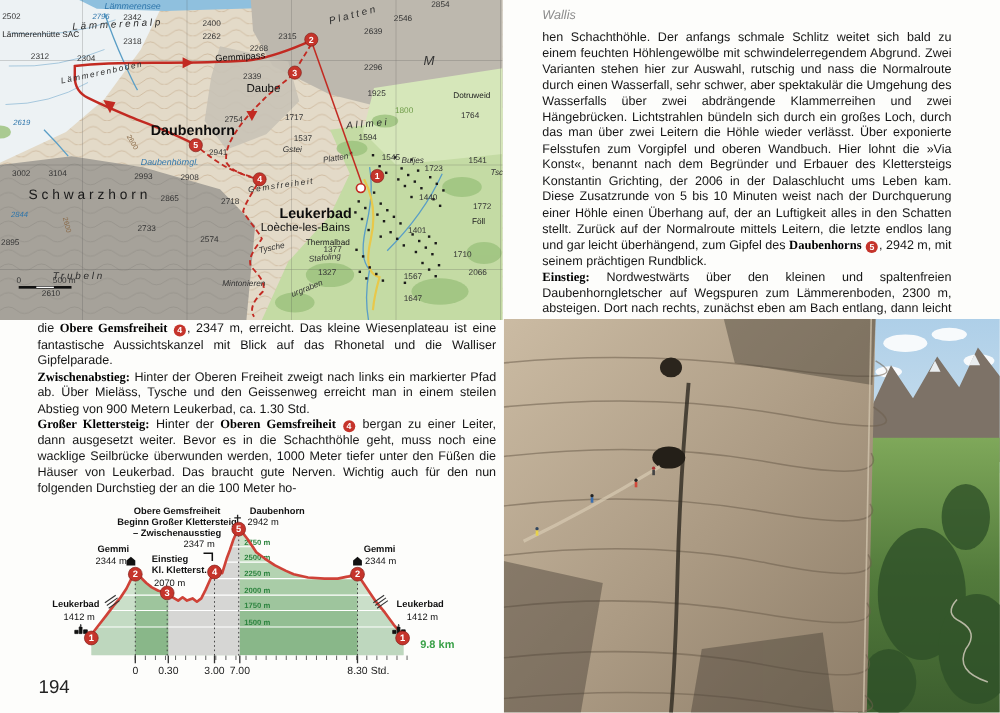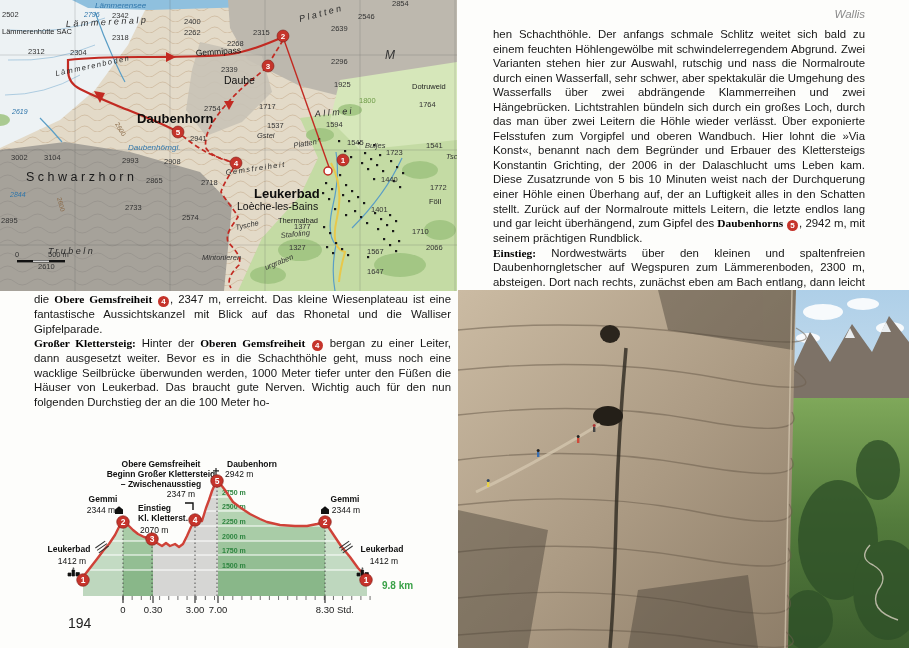--- a/index.html
+++ b/index.html
@@ -6,23 +6,23 @@
   body{
     width:909px;height:648px;position:relative;background:#fdfdfb;overflow:hidden;
     font-family:"Liberation Sans", sans-serif;color:#141414;
   }
   
   .map-wrap{position:absolute;left:0;top:0;width:457px;height:291px;}
   .photo-wrap{position:absolute;left:458px;top:290px;width:451px;height:358px;}
   .right-col{position:absolute;left:493px;top:8px;width:372px;}
   .left-col{position:absolute;left:34px;top:292px;width:417px;}
   .chart-wrap{position:absolute;left:45px;top:456px;width:392px;height:164px;}
-  .pageno{position:absolute;left:35px;top:615px;font-size:14px;color:#222;margin-left:33px;}
-
-  .region-header{text-align:right;font-style:italic;color:#8b8b8b;font-size:11.5px;margin:0 0 7px 0;}
+  .pageno{position:absolute;left:35px;top:615px;font-size:17px;color:#222;}
+
+  .region-header{font-style:italic;color:#8b8b8b;font-size:11.5px;margin:0 0 7px 0;}
   .body-par{font-size:11.4px;line-height:14.55px;text-align:justify;margin:0;color:#161616;}
   .body-par b{color:#000;font-family:Liberation Serif, serif;}
   .photo-caption{margin-top:8px;font-size:10.2px;font-style:italic;color:#4a4a4a;}
 
   .mk{display:inline-block;width:11px;height:11px;border-radius:50%;background:#c5342b;color:#fff;
       font-size:8px;font-weight:bold;text-align:center;line-height:11px;vertical-align:-1px;margin:0 1px;}
 
   svg{font-family:"Liberation Sans", sans-serif;display:block;}
 
   
@@ -292,20 +292,21 @@
 
 <div class="right-col">
   <p class="region-header">Wallis</p>
   <p class="body-par">hen Schachthöhle. Der anfangs schmale Schlitz weitet sich bald zu einem feuchten Höhlengewölbe mit schwindelerregendem Abgrund. Zwei Varianten stehen hier zur Auswahl, rutschig und nass die Normalroute durch einen Wasserfall, sehr schwer, aber spektakulär die Umgehung des Wasserfalls über zwei abdrängende Klammerreihen und zwei Hängebrücken. Lichtstrahlen bündeln sich durch ein großes Loch, durch das man über zwei Leitern die Höhle wieder verlässt. Über exponierte Felsstufen zum Vorgipfel und oberen Wandbuch. Hier lohnt die »Via Konst«, benannt nach dem Begründer und Erbauer des Klettersteigs Konstantin Grichting, der 2006 in der Dalaschlucht ums Leben kam. Diese Zusatzrunde von 5 bis 10 Minuten weist nach der Durchquerung einer Höhle einen Überhang auf, der an Luftigkeit alles in den Schatten stellt. Zurück auf der Normalroute mittels Leitern, die letzte endlos lang und gar leicht überhängend, zum Gipfel des <b>Daubenhorns </b><span class="mk">5</span>, 2942 m, mit seinem prächtigen Rundblick.</p>
   <p class="body-par"><b>Einstieg:</b> Nordwestwärts über den kleinen und spaltenfreien Daubenhorngletscher auf Wegspuren zum Lämmerenboden, 2300 m, absteigen. Dort nach rechts, zunächst eben am Bach entlang, dann leicht bergan zurück zur Bergstation <b>Gemmi </b><span class="mk">1</span>, 2344 m.</p>
   <p class="photo-caption">Die »Via Konst« zeigt maximale Luftigkeit.</p>
 </div>
 
 <div class="left-col">
   <p class="body-par">die <b>Obere Gemsfreiheit </b><span class="mk">4</span>, 2347 m, erreicht. Das kleine Wiesenplateau ist eine fantastische Aussichtskanzel mit Blick auf das Rhonetal und die Walliser Gipfelparade.</p>
+  <p class="body-par"><b>Zwischenabstieg:</b> Hinter der Oberen Freiheit zweigt nach links ein markierter Pfad ab. Über Mieläss, Tysche und den Geissenweg erreicht man in einem steilen Abstieg von 900 Metern Leukerbad, ca. 1.30 Std.</p>
   <p class="body-par"><b>Großer Klettersteig:</b> Hinter der <b>Oberen Gemsfreiheit </b><span class="mk">4</span> bergan zu einer Leiter, dann ausgesetzt weiter. Bevor es in die Schachthöhle geht, muss noch eine wacklige Seilbrücke überwunden werden, 1000 Meter tiefer unter den Füßen die Häuser von Leukerbad. Das braucht gute Nerven. Wichtig auch für den nun folgenden Durchstieg der an die 100 Meter ho-</p>
 </div>
 
 <div class="chart-wrap">
   <svg id="chart-svg" viewBox="0 0 392 164" width="392" height="164">
       <defs>
         <clipPath id="areaClip">
           <path d="M38,140 L38,121 L45,112 L52,103 L58,95 L64,88 L70,79 L74,71 L78,66 L83,69 L88,74 L93,78 L99,81 L103,82 L107,83 L112,87 L117,90 L121,87 L125,90 L130,88 L134,91 L138,88 L142,80 L146,71 L150,64 L154,61 L157,65 L161,52 L164,44 L167,35 L170,28 L173,25 L180,34 L188,46 L196,52 L205,58 L215,63 L222,66 L235,69 L250,70 L262,70 L272,68 L280,66 L288,78 L296,90 L305,101 L313,112 L322,122 L322,140 Z"></path>
         </clipPath>
       </defs>

